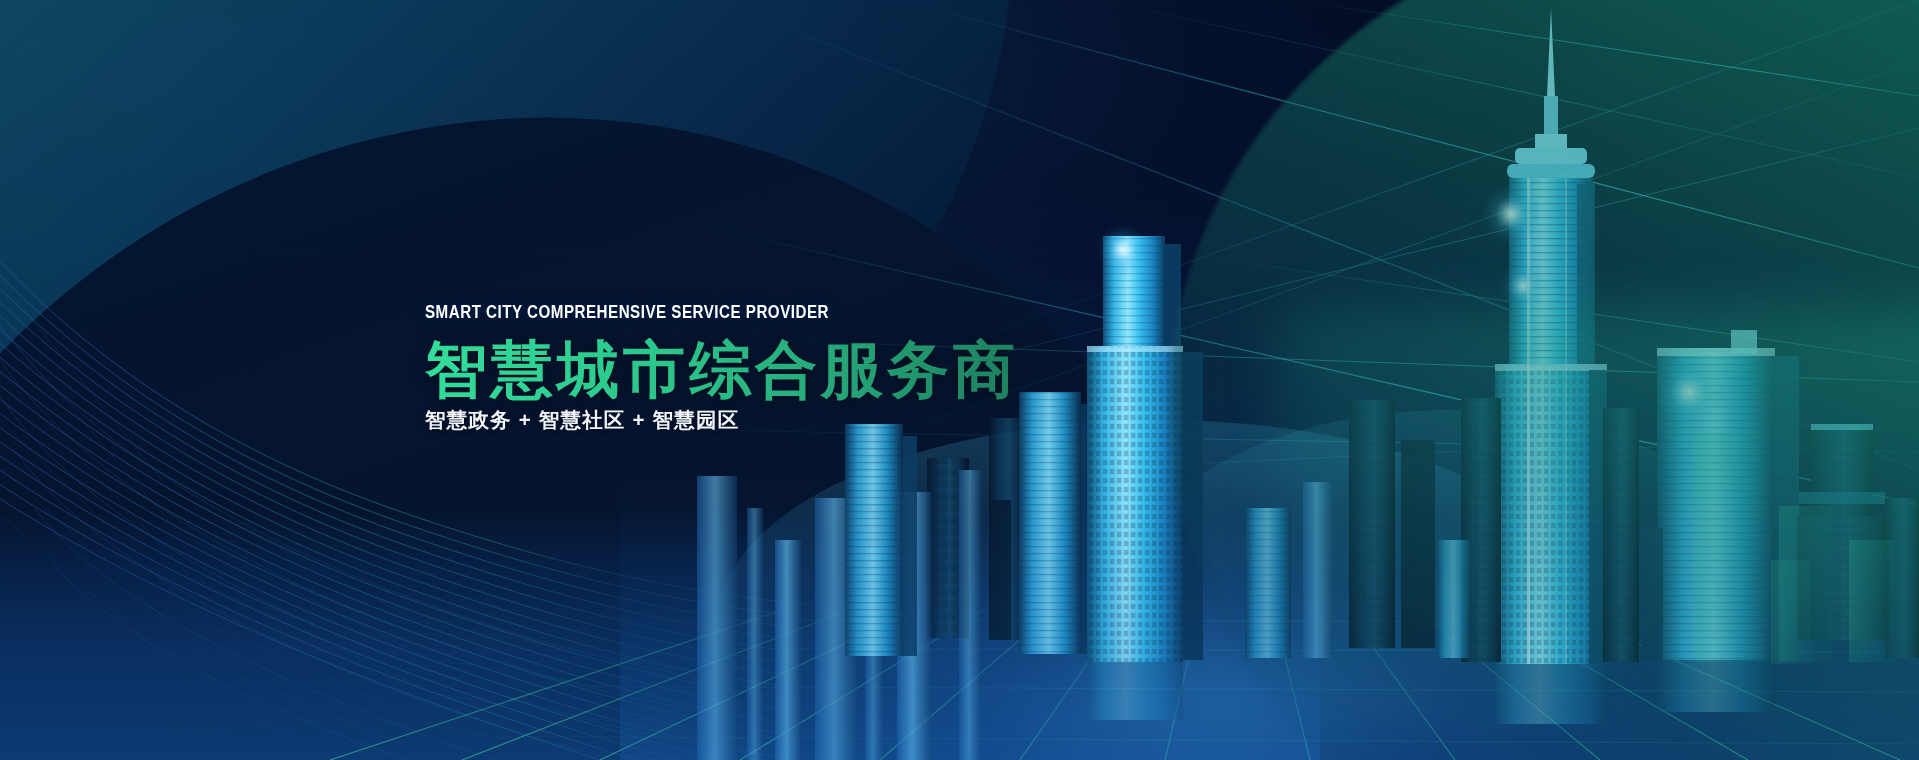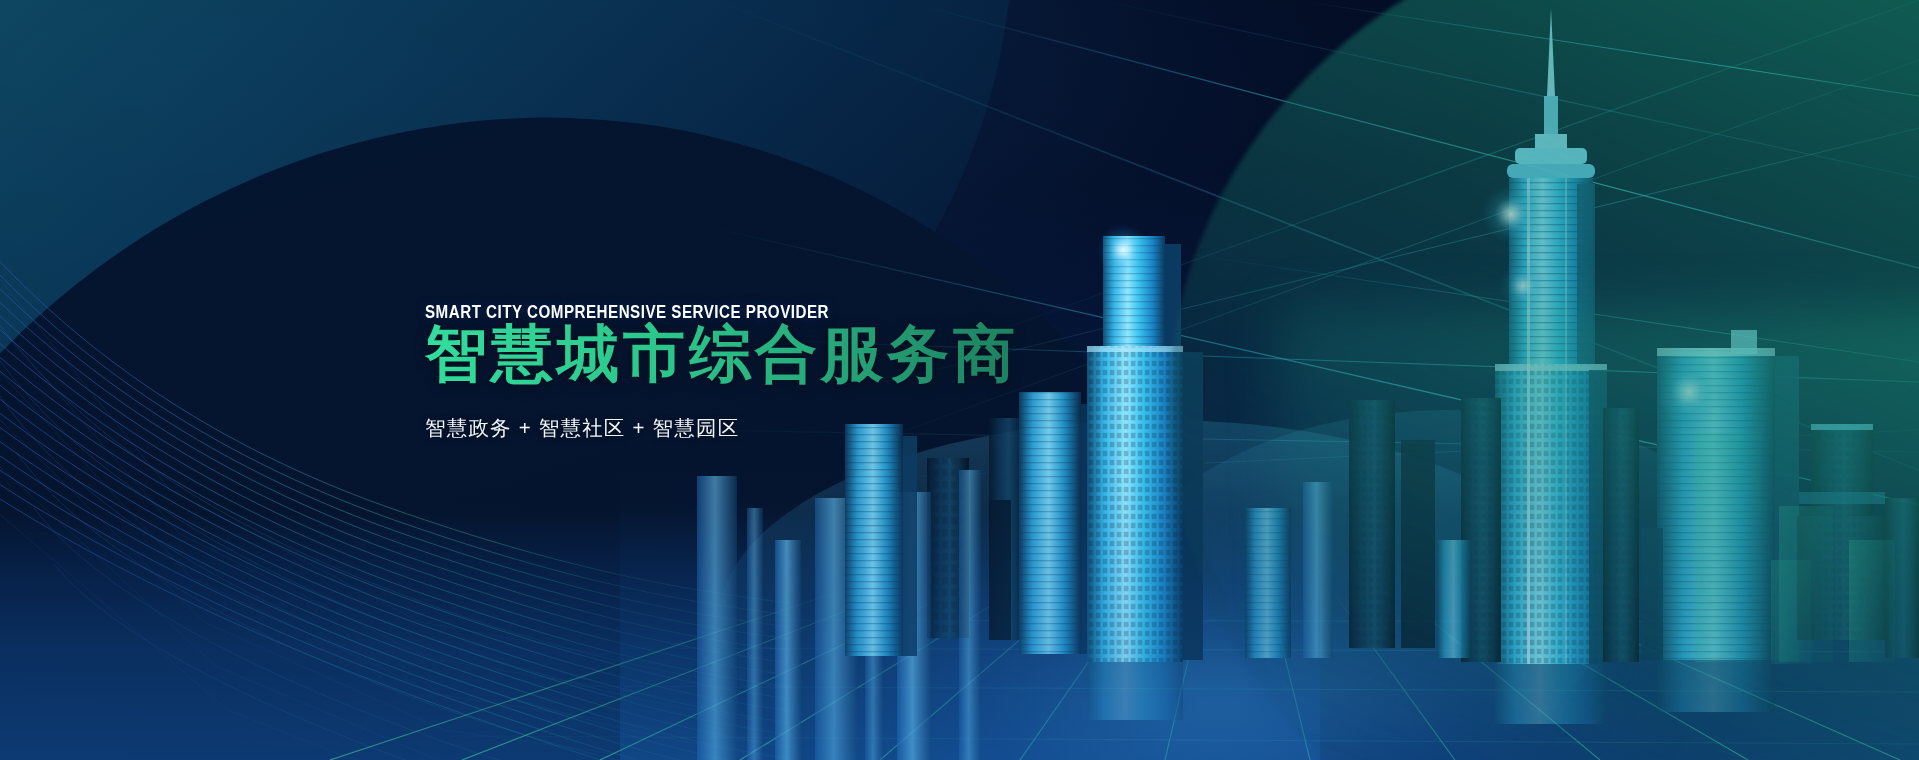--- a/index.html
+++ b/index.html
@@ -66,30 +66,31 @@
 
   
   #textblock{position:absolute;left:425px;top:303px;width:760px;}
   #eyebrow{
     color:#ffffff;font-weight:bold;font-size:18.5px;letter-spacing:.6px;
     transform:scaleX(.82);transform-origin:left center;
     white-space:nowrap;line-height:1;
     text-shadow:0 0 10px rgba(10,40,90,.9);
   }
   #headline{
+    margin-top:16px;
     font-size:62px;font-weight:bold;line-height:1.04;letter-spacing:4px;
     white-space:nowrap;
     background:linear-gradient(97deg,#33dd9c 0%,#2fd293 16%,#2bc489 33%,#27ad7c 50%,#21926b 66%,#1c7a59 82%,#17644a 100%);
     -webkit-background-clip:text;background-clip:text;
     color:transparent;-webkit-text-fill-color:transparent;
     filter:drop-shadow(0 2px 7px rgba(0,0,0,.45));
   }
   #subline{
-    margin-top:28px;color:#f2f6fb;font-size:20.5px;letter-spacing:1.2px;
-    white-space:nowrap;font-weight:normal;
+    margin-top:4px;color:#f2f6fb;font-size:20.5px;letter-spacing:1.2px;
+    white-space:nowrap;font-weight:bold;
     text-shadow:0 1px 6px rgba(2,10,28,.95);
   }
 
   
   #city{position:absolute;right:0;bottom:0;width:1230px;height:760px;}
 </style>
 </head>
 <body>
 
 <div id="banner">

